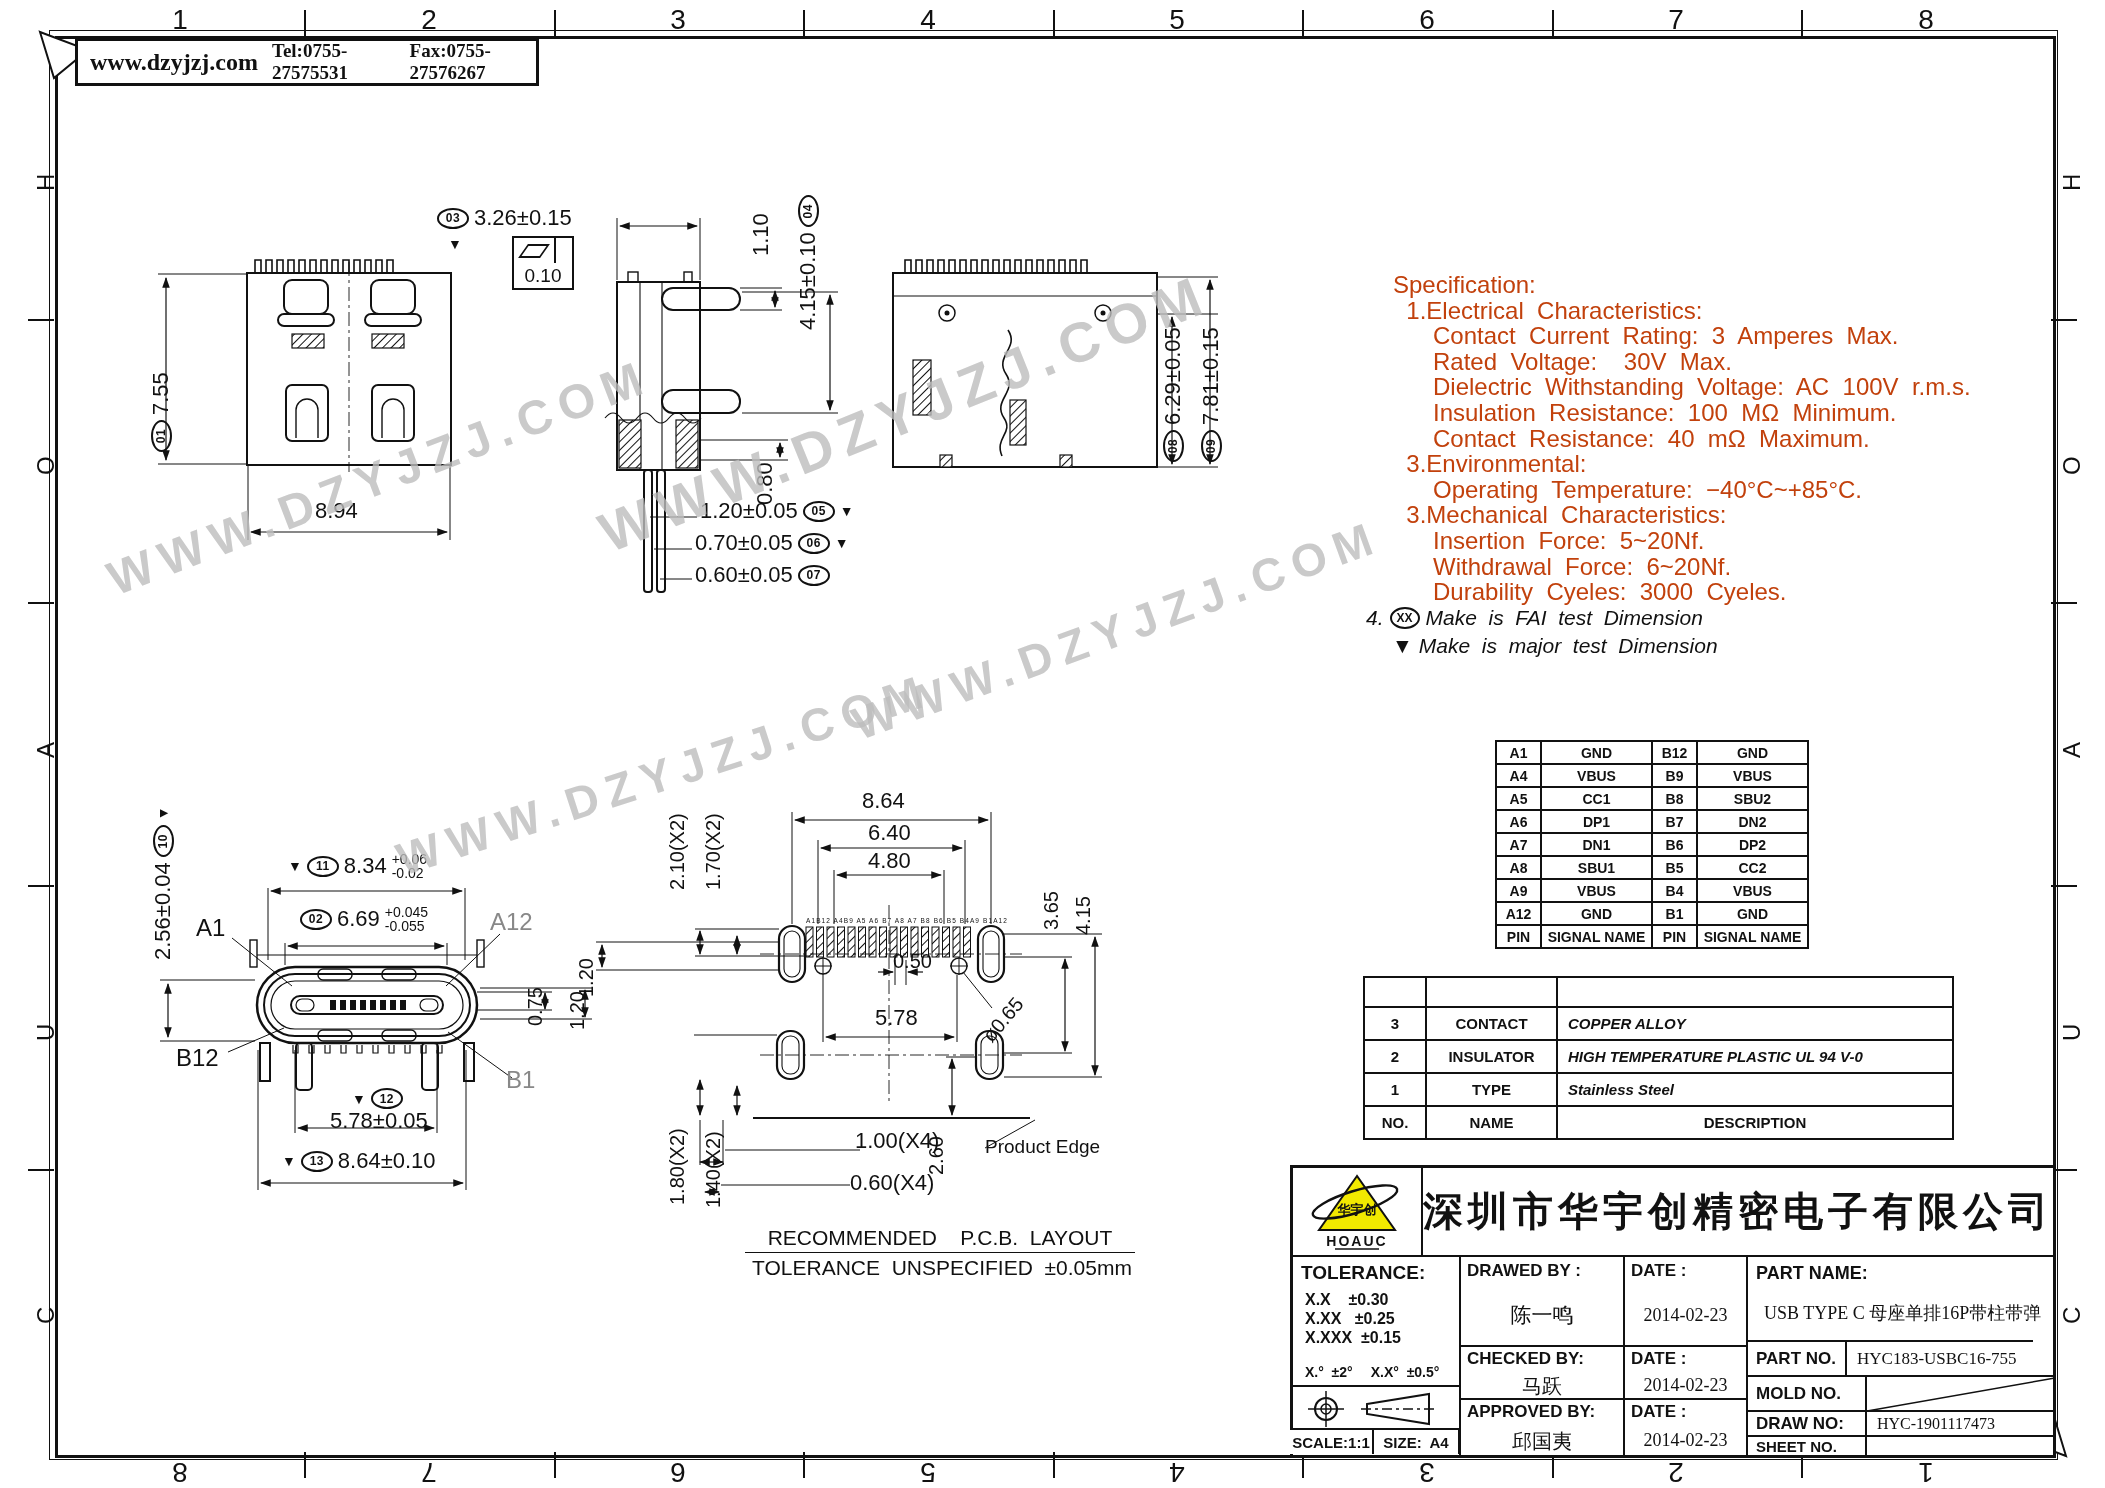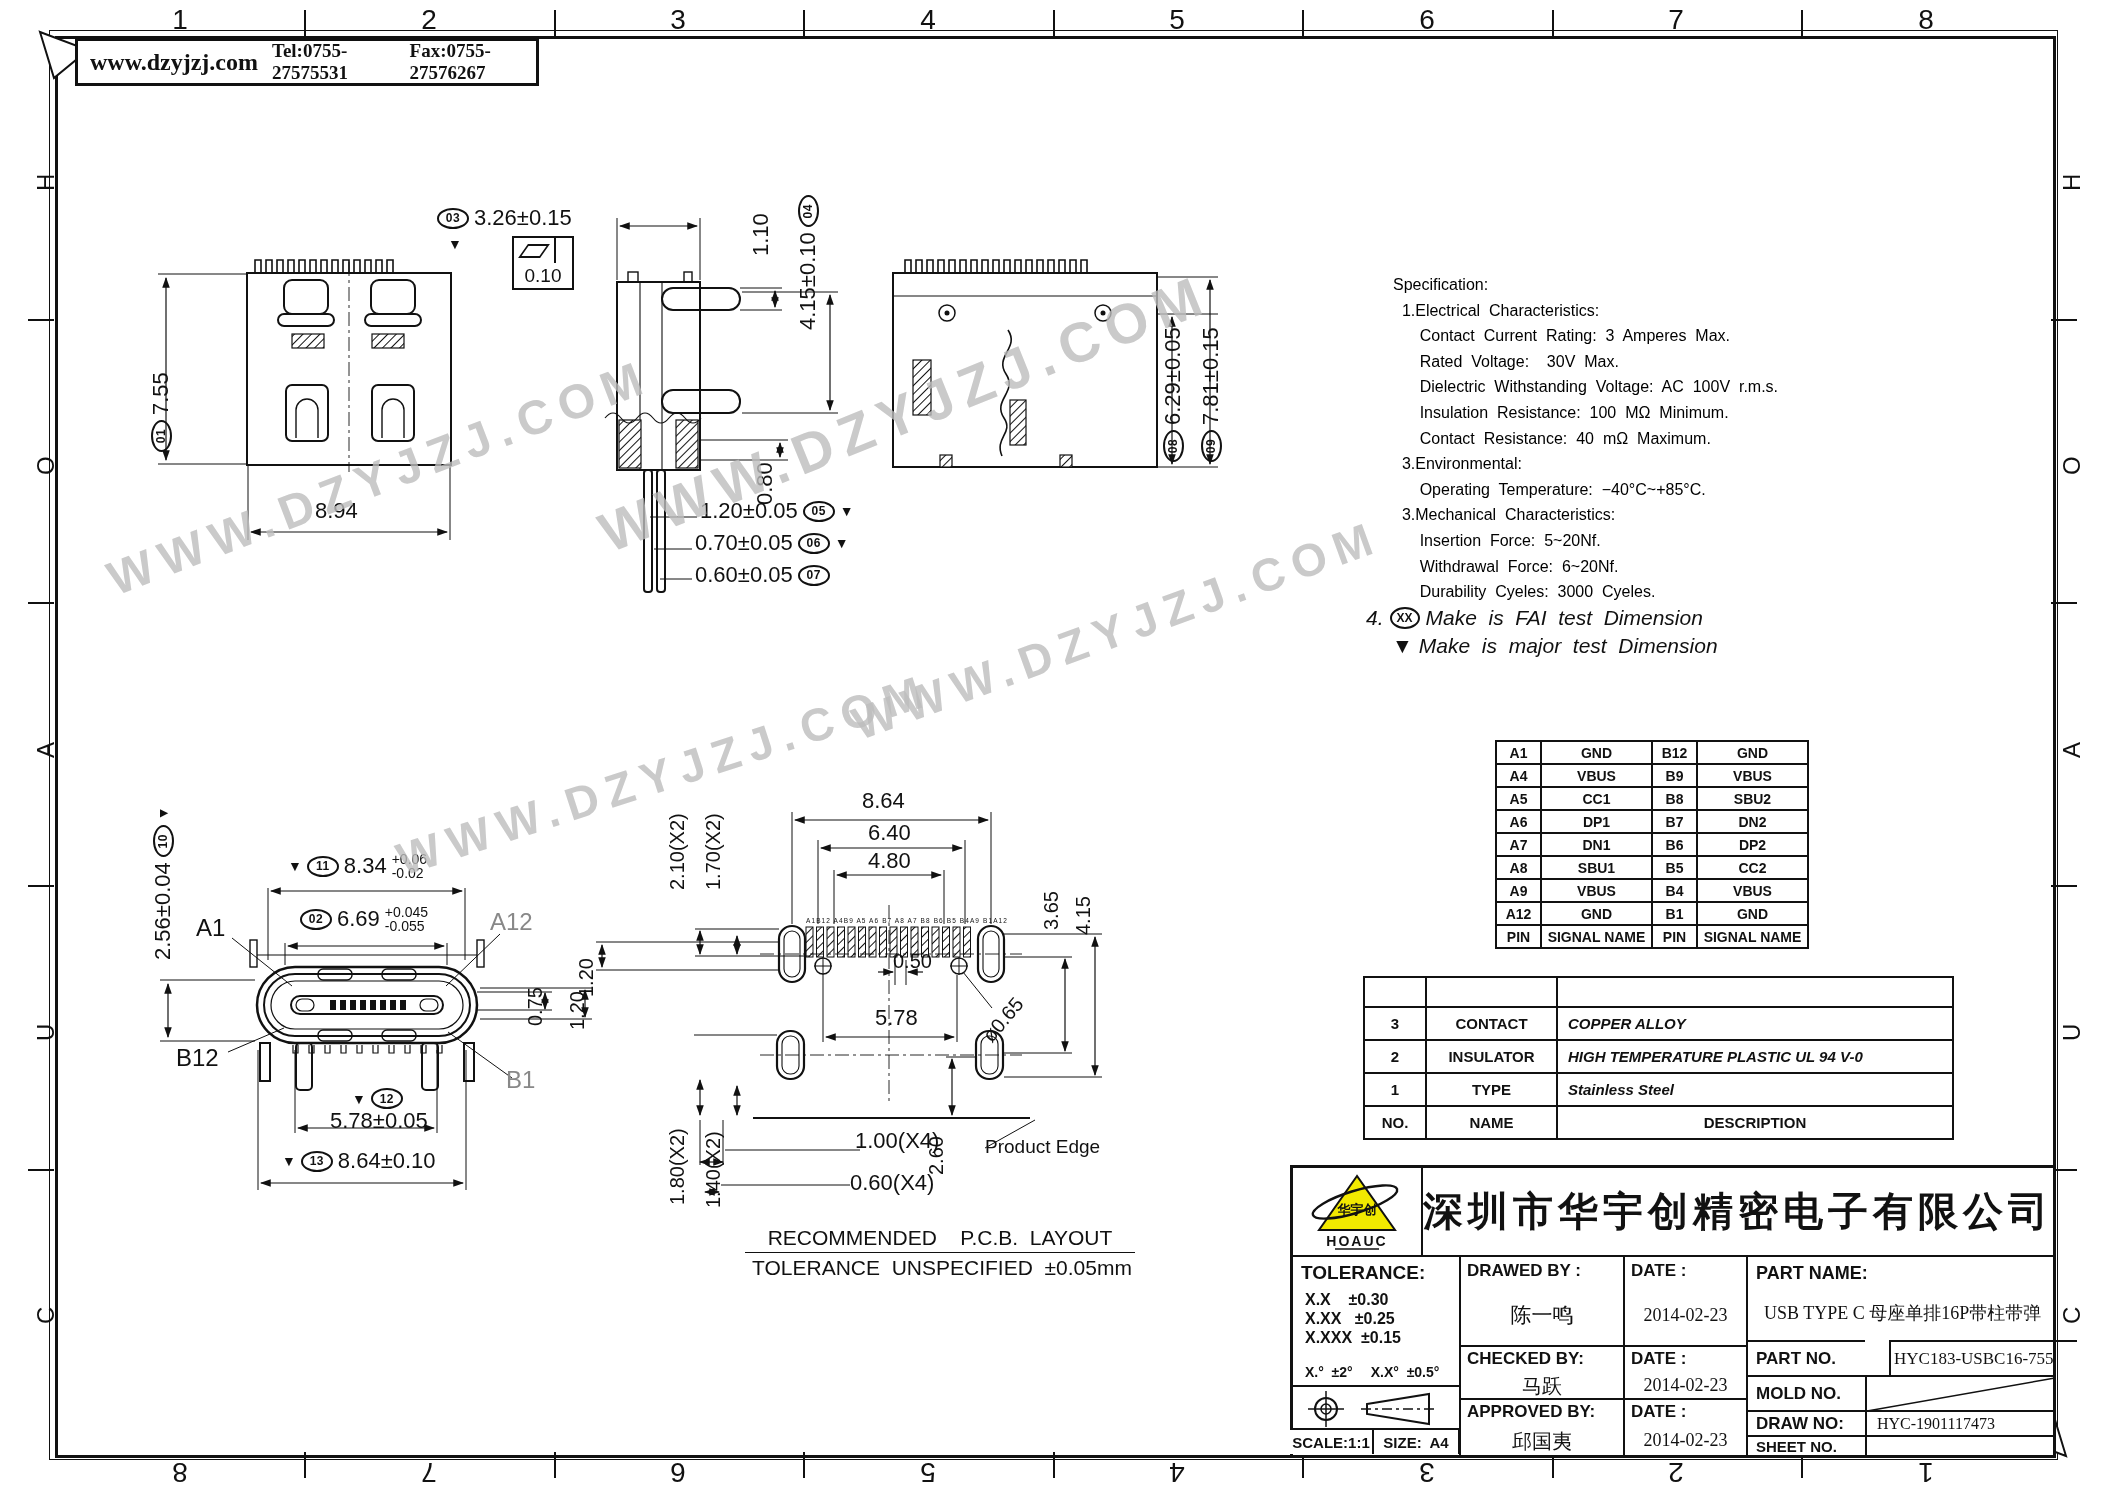--- a/index.html
+++ b/index.html
@@ -29,21 +29,21 @@
   .vrot{transform:rotate(-90deg);transform-origin:0 0;}
   .cn{display:inline-flex;align-items:center;justify-content:center;border:2px solid #111;border-radius:50%;
       min-width:22px;height:17px;font-size:12px;font-weight:700;padding:0 3px;letter-spacing:.5px;}
   .tri{font-size:14px;}
   .stk{display:inline-flex;flex-direction:column;font-size:14px;line-height:14px;}
   .fcf{position:absolute;display:inline-flex;border:2px solid #111;z-index:5;background:#fff;flex-direction:column;}
   .fcf .c1{width:40px;height:25px;display:flex;align-items:center;justify-content:center;border-right:2px solid #111;}
   .fcf .c1 span{display:inline-block;width:18px;height:10px;border:2px solid #111;transform:skewX(-35deg);}
   .fcf .c2{width:58px;height:25px;display:flex;align-items:center;justify-content:center;font-size:19px;}
   
-  .spec{position:absolute;left:1393px;top:272px;z-index:5;font-size:16px;line-height:25.6px;color:#000000;}
+  .spec{position:absolute;left:1393px;top:272px;z-index:5;font-size:24px;line-height:25.6px;color:#c2410c;}
   .spec div{white-space:pre;}
   .note{position:absolute;z-index:5;font-size:21px;font-style:italic;display:flex;align-items:center;gap:6px;white-space:pre;}
   .oval{display:inline-flex;align-items:center;justify-content:center;border:2px solid #111;border-radius:50%;
         min-width:26px;height:18px;font-size:12px;font-weight:700;font-style:normal;}
   
   table{border-collapse:collapse;}
   .ptable{position:absolute;left:1495px;top:740px;z-index:4;background:#fff;}
   .ptable td{border:2px solid #111;font-size:14px;font-weight:700;text-align:center;height:21px;padding:0 2px;}
   .mtable{position:absolute;left:1363px;top:976px;z-index:4;background:#fff;}
   .mtable td{border:2px solid #111;font-size:15px;font-weight:600;text-align:center;padding:0 4px;}
@@ -662,21 +662,21 @@
       <div class="val-serif" style="position:absolute;left:0;top:30px;width:100%;text-align:center;font-size:18px">2014-02-23</div>
     </div>
 
     <div class="cell" style="left:455px;top:87px;width:305px;height:85px;border-top:2px solid #111">
       <div style="position:absolute;left:8px;top:6px;font-size:18px;font-weight:700">PART  NAME:</div>
       <div class="val-serif" style="position:absolute;left:16px;top:44px;font-size:18px">USB TYPE C 母座单排16P带柱带弹</div>
     </div>
     <div class="cell" style="left:455px;top:172px;width:117px;height:35px;border-top:2px solid #111;display:flex;align-items:center;padding-left:8px">
       <span class="lbl">PART  NO.</span>
     </div>
-    <div class="cell val-serif" style="left:596px;top:172px;width:188px;height:35px;border-top:2px solid #111;border-left:2px solid #111;display:flex;align-items:center;padding-left:3px;font-size:17px">
+    <div class="cell val-serif" style="left:552px;top:172px;width:188px;height:35px;border-top:2px solid #111;border-left:2px solid #111;display:flex;align-items:center;padding-left:10px;font-size:17px">
       <span>HYC183-USBC16-755</span>
     </div>
     <div class="cell" style="left:455px;top:207px;width:117px;height:35px;border-top:2px solid #111;display:flex;align-items:center;padding-left:8px">
       <span class="lbl">MOLD  NO.</span>
     </div>
     <div class="cell" style="left:572px;top:207px;width:188px;height:35px;border-top:2px solid #111;border-left:2px solid #111">
       <svg width="188" height="35" viewBox="0 0 188 35">
           <line x1="0" y1="34" x2="188" y2="1" stroke="#111" stroke-width="1.5"></line>
         </svg>
     </div>

